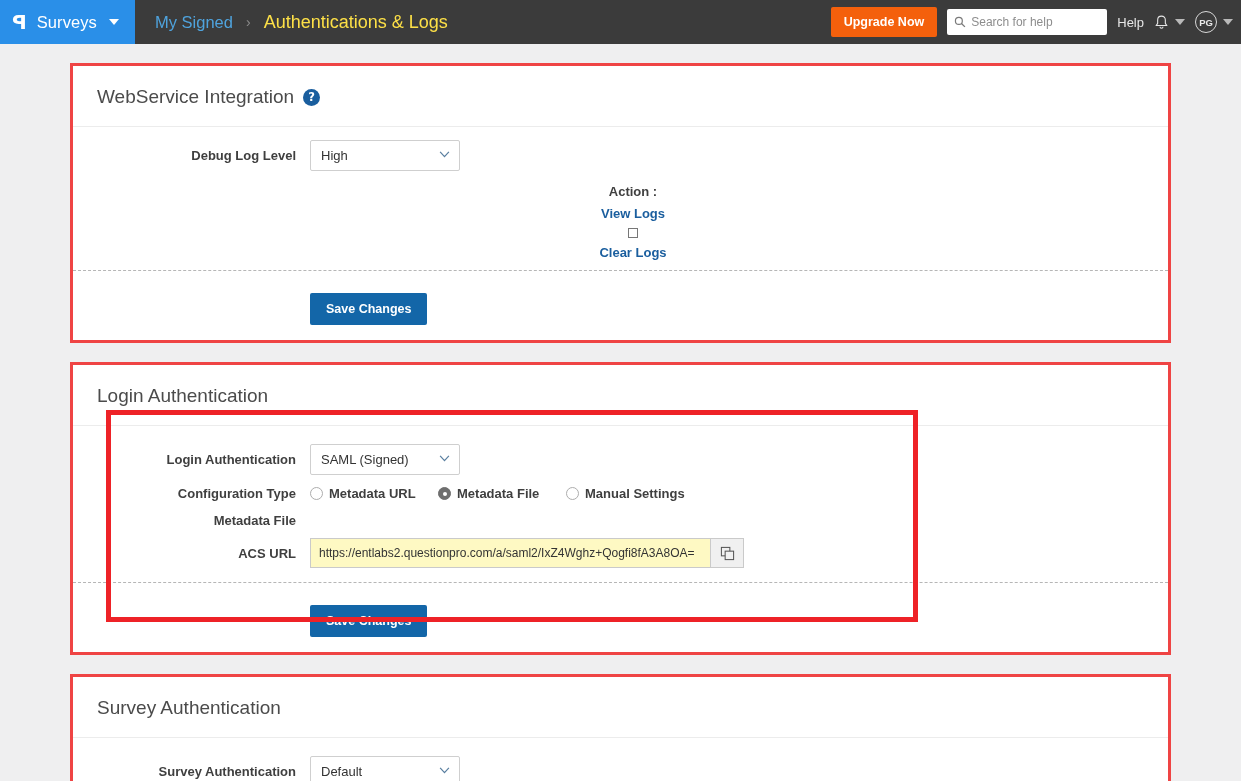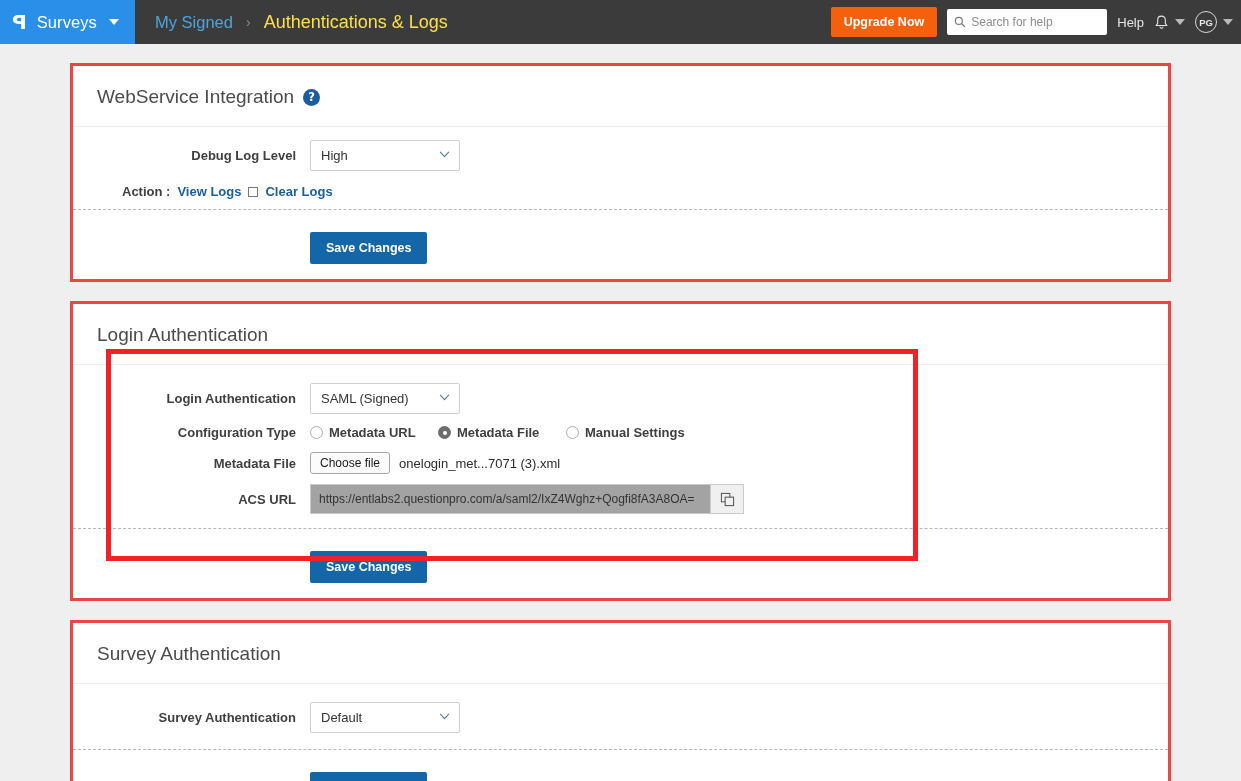--- a/index.html
+++ b/index.html
@@ -215,20 +215,21 @@
     color: #5a7fa0;
   }
 
   .action-row {
     font-size: 13px;
     color: #3f3f3f;
     padding: 2px 0 10px 25px;
     display: flex;
     align-items: center;
     gap: 7px;
+    flex-direction: column;
   }
   .action-label { font-weight: bold; }
   .action-link {
     color: #1a5e9e;
     font-weight: bold;
     cursor: pointer;
     text-decoration: none;
   }
   .mini-checkbox {
     width: 10px; height: 10px;
@@ -303,21 +304,21 @@
   }
   .file-name { font-size: 13px; color: #2b2b2b; }
 
   
   .acs-wrap { display: flex; align-items: stretch; }
   .acs-input {
     width: 400px;
     height: 30px;
     border: 1px solid #cacaca;
     border-right: none;
-    background: #a3a3a3;
+    background: #fef9c3;
     font-size: 12px;
     color: #333;
     padding: 0 8px;
     outline: none;
     font-family: "Liberation Sans", sans-serif;
     text-overflow: clip;
     white-space: nowrap;
     overflow: hidden;
   }
   .copy-btn {
@@ -454,24 +455,20 @@
           </label>
           <label class="radio-item">
             <span class="radio"></span>
             <span>Manual Settings</span>
           </label>
         </div>
       </div>
 
       <div class="form-row" style="margin-bottom:10px">
         <span class="form-label">Metadata File</span>
-        <div class="file-row">
-          <button class="choose-btn">Choose file</button>
-          <span class="file-name">onelogin_met...7071 (3).xml</span>
-        </div>
       </div>
 
       <div class="form-row" style="margin-bottom:14px">
         <span class="form-label">ACS URL</span>
         <div class="acs-wrap">
           <input class="acs-input" type="text" readonly="" value="https://entlabs2.questionpro.com/a/saml2/IxZ4Wghz+Qogfi8fA3A8OA=" style="">
           <div class="copy-btn">
             <svg width="15" height="15" viewBox="0 0 16 16">
               <rect x="1.5" y="1.5" width="9" height="9" fill="none" stroke="currentColor" stroke-width="1.1"></rect>
               <rect x="5.5" y="5.5" width="9" height="9" fill="#f0f0f0" stroke="currentColor" stroke-width="1.1"></rect>

